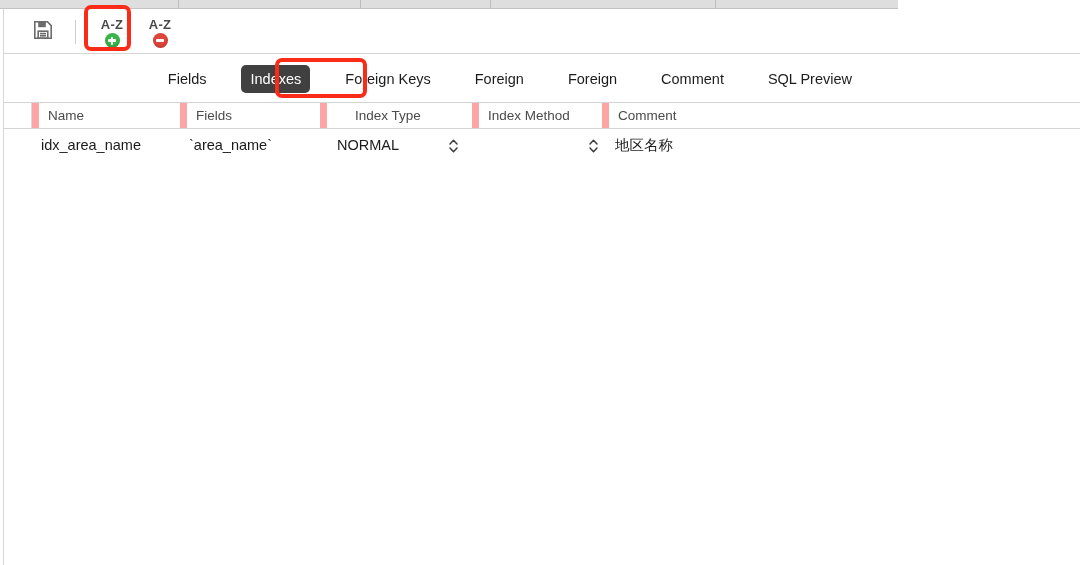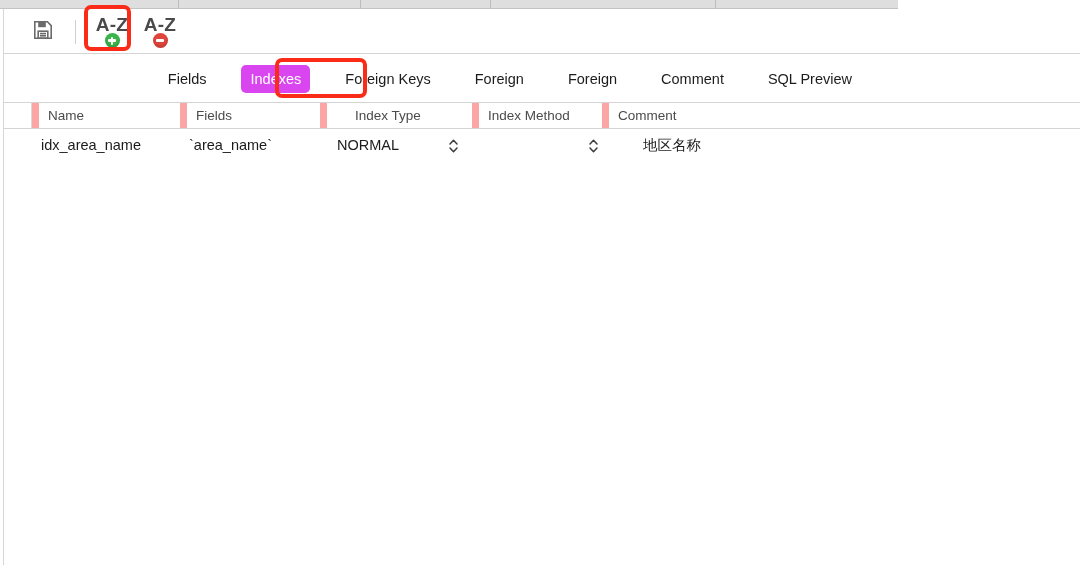--- a/index.html
+++ b/index.html
@@ -89,21 +89,21 @@
 
   .az-btn {
     width: 46px;
     height: 40px;
     top: 4px;
   }
   .az-add  { left: 85px; }
   .az-del  { left: 133px; }
 
   .az-label {
-    font-size: 19px;
+    font-size: 13px;
     font-weight: bold;
     color: #4a4a4a;
     letter-spacing: 0.3px;
     line-height: 14px;
   }
   .az-badge {
     position: relative;
     width: 15px;
     height: 15px;
     border-radius: 50%;
@@ -153,21 +153,21 @@
   }
   .tab {
     font-size: 14.5px;
     color: #1c1c1c;
     white-space: nowrap;
     padding: 5px 9px;
     border-radius: 5px;
     line-height: 18px;
   }
   .tab.active {
-    background: #d946ef;
+    background: #404040;
     color: #ffffff;
   }
 
   
   .grid {
     position: absolute;
     left: 4px;
     top: 103px;
     width: 1076px;
     height: 462px;
@@ -333,21 +333,21 @@
       <div class="cell" style="left:492px;margin-top:44px;">BTREE</div>
       <div class="stepper" style="left:583px;">
         <span>
           <svg width="13" height="18" viewBox="0 0 13 18" fill="none" stroke="#3c3c3c" stroke-width="1.5" stroke-linecap="round" stroke-linejoin="round">
             <polyline points="3,7 6.5,3.2 10,7"></polyline>
             <polyline points="3,11 6.5,14.8 10,11"></polyline>
           </svg>
         </span>
       </div>
 
-      <div class="cell" style="left:639px;">地区名称</div>
+      <div class="cell" style="left:611px;">地区名称</div>
     </div>
 
     <div class="grid-body-fill"></div>
   </div>
 
   <div class="annot annot-az"></div>
   <div class="annot annot-tab"></div>
 
 </div>
 

